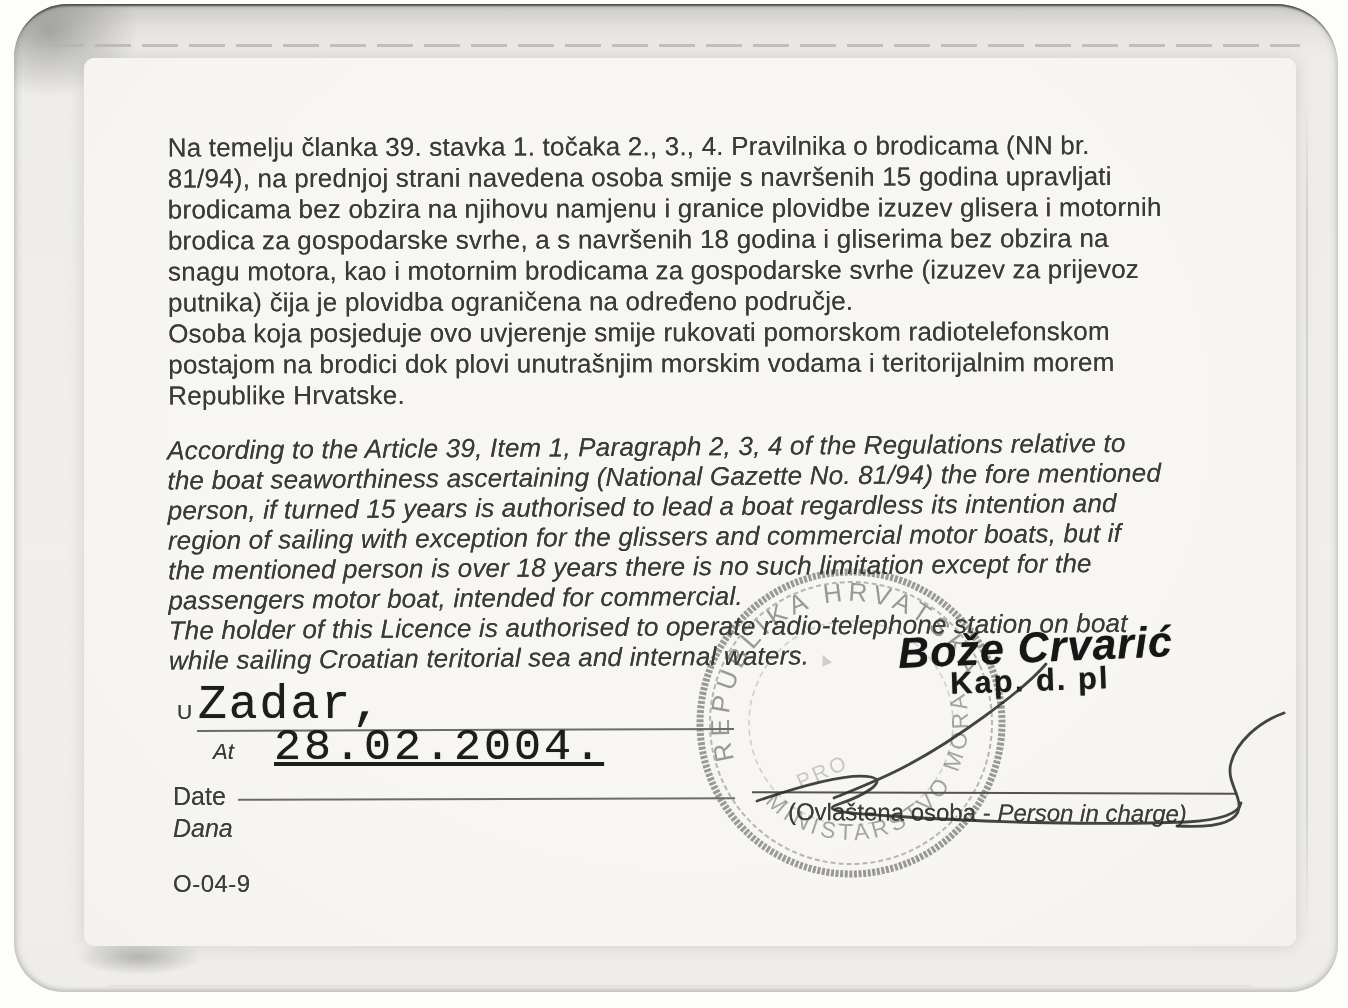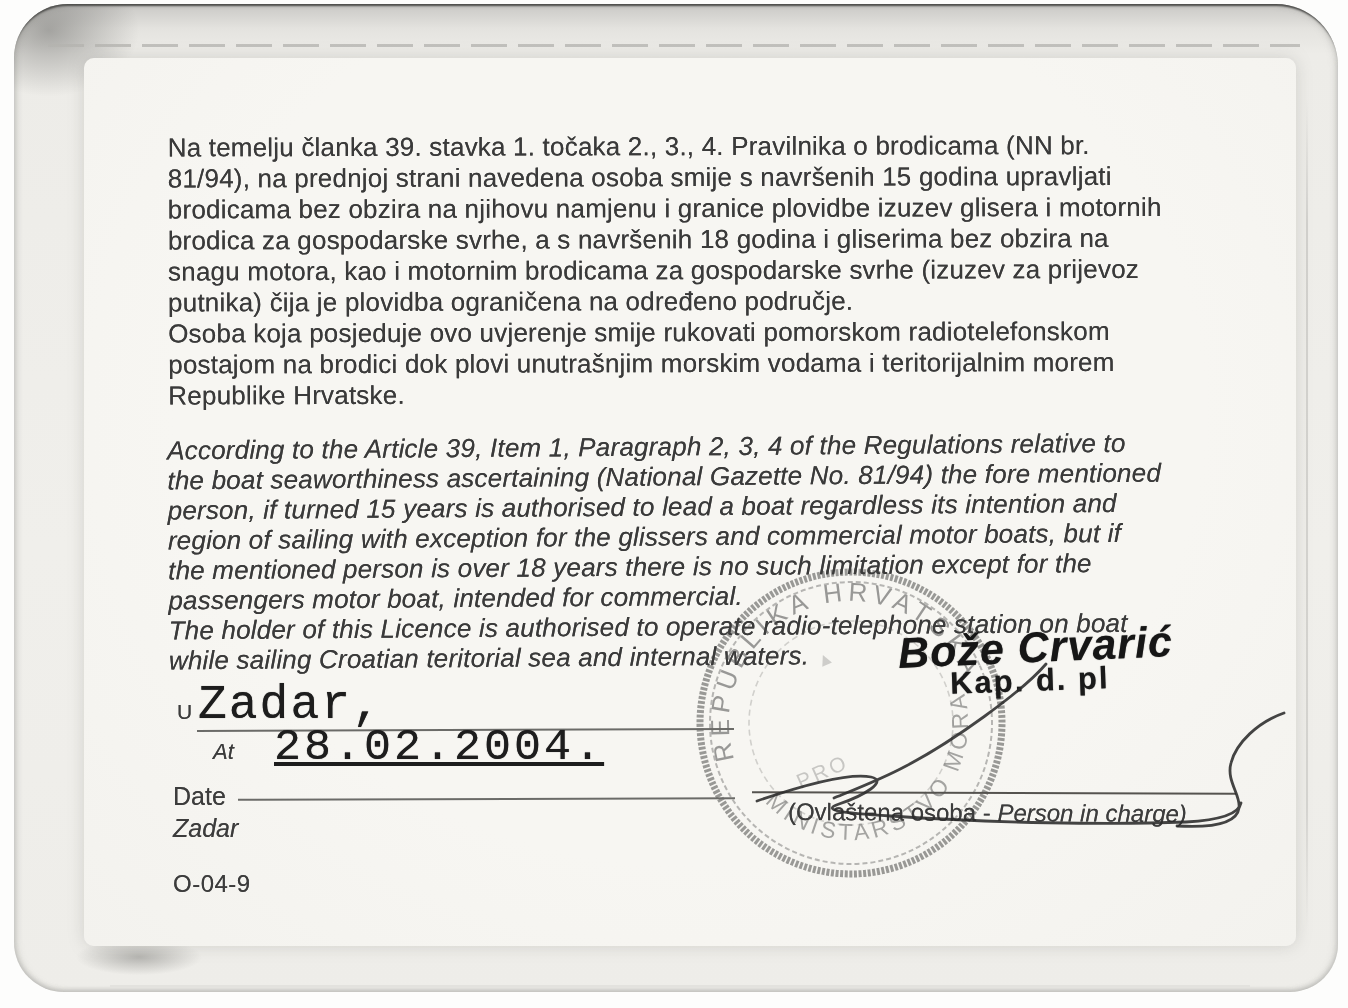--- a/index.html
+++ b/index.html
@@ -143,21 +143,21 @@
 <div class="name-stamp">Bože Crvarić</div>
 <div class="title-stamp">Kap. d. pl</div>
 
 <div class="label lbl-u">U</div>
 <div class="typed typed-place">Zadar,</div>
 <div class="rule rule-1"></div>
 <div class="label lbl-at">At</div>
 <div class="typed typed-date">28.02.2004.</div>
 <div class="label lbl-dana">Date</div>
 <div class="rule rule-2"></div>
-<div class="label lbl-date">Zadar</div>
+<div class="label lbl-date">Dana</div>
 
 <div class="rule rule-sig"></div>
 <div class="sig-label"><span>(Ovlaštena osoba - </span><span class="en">Person in charge)</span></div>
 
 <svg class="sig-svg" width="700" height="320" viewBox="650 560 700 320">
   <g fill="none" stroke="#2b2b2b" stroke-width="2.8" stroke-linecap="round" opacity="0.88">
     <path d="M 1046 664 C 1022 692, 952 742, 906 766 C 882 779, 851 791, 834 798"></path>
     <path d="M 757 801 C 789 790, 846 772, 871 777 C 889 781, 863 796, 839 804 C 821 810, 839 813, 891 816 C 991 823, 1111 825, 1186 822 C 1221 820, 1239 814, 1241 803"></path>
     <path d="M 1284 713 C 1258 722, 1236 743, 1231 763 C 1226 781, 1241 795, 1239 808 C 1237 823, 1213 828, 1177 826"></path>
   </g>

